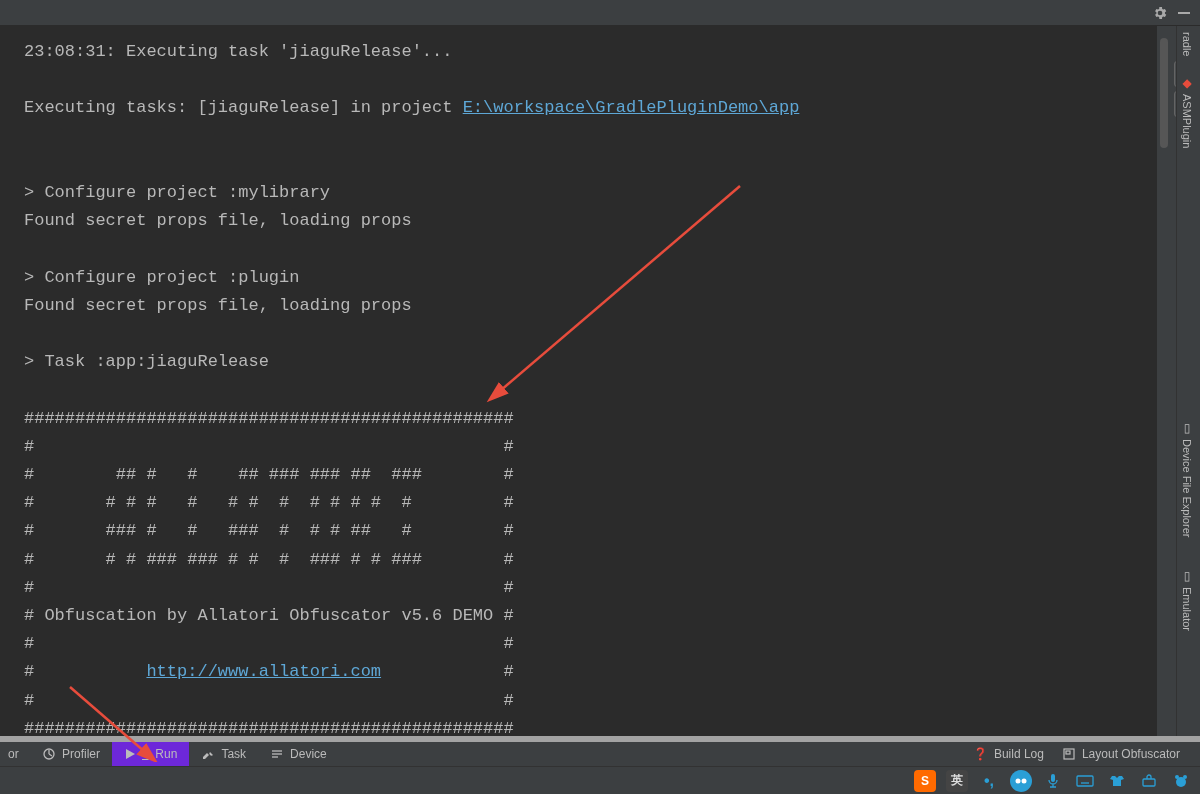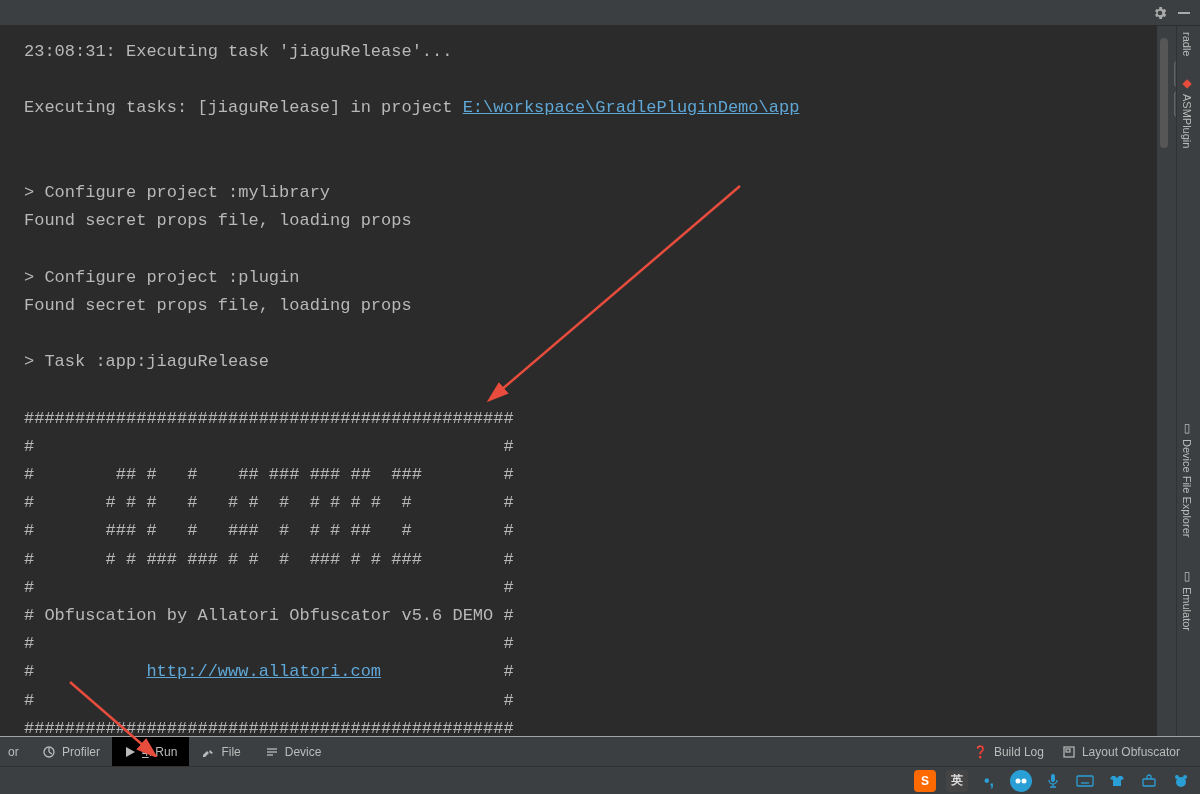--- a/index.html
+++ b/index.html
@@ -94,37 +94,37 @@
     align-items: center;
     gap: 4px;
   }
   .vtab .vicon {
     writing-mode: horizontal-tb;
     font-size: 12px;
   }
   .bottombar {
     height: 30px;
     background: #3c3f41;
-    border-top: 1px solid #a3a3a3;
+    border-top: 6px solid #a3a3a3;
     display: flex;
     align-items: center;
     font-size: 12px;
     position: relative;
   }
   .bottom-tab {
     padding: 12px 12px;
     height: 100%;
     display: flex;
     align-items: center;
     gap: 6px;
     cursor: pointer;
     color: #bbb;
   }
   .bottom-tab.active {
-    background: #000000;
+    background: #6d28d9;
   }
   .bottom-tab .u { text-decoration: underline; }
   .bottom-right {
     margin-left: auto;
     display: flex;
     align-items: center;
     gap: 18px;
     padding-right: 20px;
   }
   .taskbar {
@@ -257,21 +257,21 @@
         </svg>
     </span>
     <span><span class="u">4</span><span>: Run</span></span>
   </div>
   <div class="bottom-tab">
     <span>
       <svg width="14" height="14" viewBox="0 0 14 14" fill="#bbb">
           <path d="M2 10 L6 6 L8 8 L4 12 L2 12z M9 5 a2 2 0 1 0 3 3 L9 5z"></path>
         </svg>
     </span>
-    <span>File</span>
+    <span>Task</span>
   </div>
   <div class="bottom-tab">
     <span>
       <svg width="14" height="14" viewBox="0 0 14 14" fill="none" stroke="#bbb" stroke-width="1.3">
           <line x1="2" y1="4" x2="12" y2="4"></line>
           <line x1="2" y1="7" x2="12" y2="7"></line>
           <line x1="2" y1="10" x2="8" y2="10"></line>
         </svg>
     </span>
     <span>Device</span>

